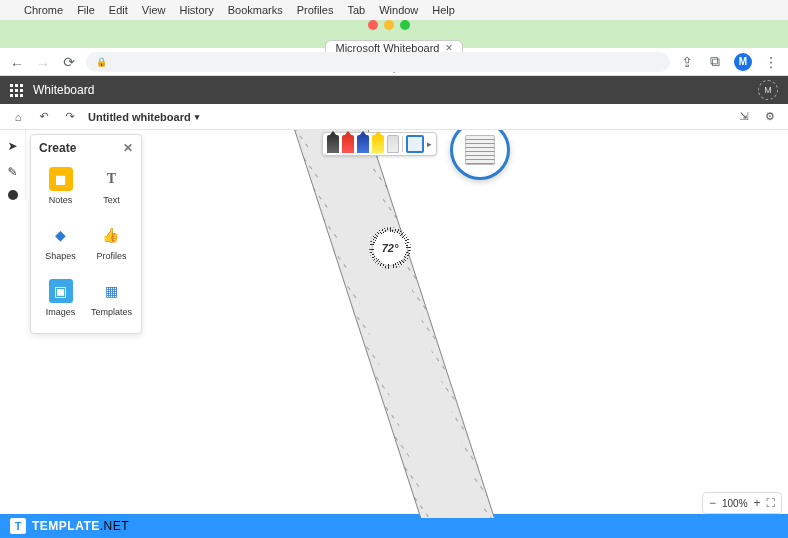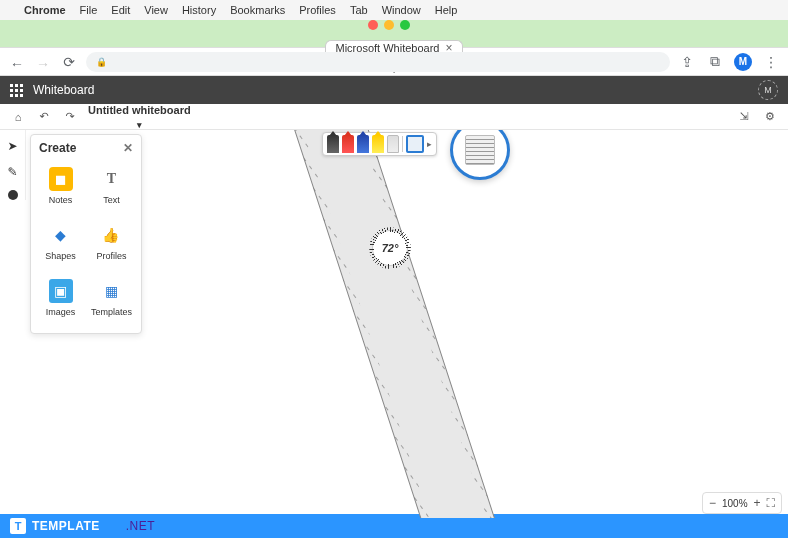--- a/index.html
+++ b/index.html
@@ -1,20 +1,20 @@
 <!DOCTYPE html>
 <html><head>
 <meta charset="utf-8">
 <style>
 * { margin: 0; padding: 0; box-sizing: border-box; font-family: -apple-system, BlinkMacSystemFont, "Segoe UI", sans-serif; }
 body { width: 788px; height: 538px; background: #2b95ff; overflow: hidden; position: relative; }
 
 .mac-menubar { height: 20px; background: #f5f5f5; display: flex; align-items: center; padding: 0 10px; gap: 14px; font-size: 11px; color: #333; }
 .mac-menubar .apple { font-size: 12px; }
-.mac-menubar .chrome-menu { font-weight: 700; }
+.mac-menubar .chrome-menu { font-weight: 400; }
 
 .browser-top { background: #fff; height: 28px; display: flex; align-items: center; padding: 0 8px; gap: 6px; border-bottom: 1px solid #ddd; flex-direction: column; }
 .traffic-lights { display: flex; gap: 6px; margin-right: 10px; }
 .traffic-lights span { width: 10px; height: 10px; border-radius: 50%; display: inline-block; }
 .tl-red { background: #ff5f57; }
 .tl-yellow { background: #febc2e; }
 .tl-green { background: #28c840; }
 .tab { background: #fff; border: 1px solid #ccc; border-bottom: none; border-radius: 6px 6px 0 0; height: 24px; padding: 0 10px; display: flex; align-items: center; gap: 6px; font-size: 11px; color: #333; margin-top: 4px; }
 .tab-close { font-size: 12px; color: #666; cursor: pointer; }
 .new-tab { font-size: 14px; color: #666; cursor: pointer; padding: 0 6px; }
@@ -27,21 +27,21 @@
 .right-icons { display: flex; gap: 10px; align-items: center; }
 .avatar { width: 18px; height: 18px; border-radius: 50%; background: #1a73e8; color: #fff; font-size: 10px; display: flex; align-items: center; justify-content: center; font-weight: 600; }
 
 .app-header { background: #424242; height: 28px; display: flex; align-items: center; padding: 0 10px; color: #fff; font-size: 12px; gap: 10px; }
 .app-launcher { display: grid; grid-template-columns: repeat(3, 3px); grid-template-rows: repeat(3, 3px); gap: 2px; cursor: pointer; }
 .app-launcher span { background: #fff; }
 .header-avatar { margin-left: auto; width: 20px; height: 20px; border-radius: 50%; border: 1px dashed #aaa; display: flex; align-items: center; justify-content: center; font-size: 9px; color: #ddd; }
 
 .app-toolbar { background: #fff; height: 26px; display: flex; align-items: center; padding: 0 10px; gap: 10px; border-bottom: 1px solid #e5e5e5; font-size: 11px; color: #333; }
 .tb-icon { width: 16px; height: 16px; display: flex; align-items: center; justify-content: center; cursor: pointer; color: #555; }
-.doc-title { font-weight: 600; display: flex; align-items: center; gap: 4px; flex-direction: column; }
+.doc-title { font-weight: 600; display: flex; align-items: center; gap: 4px; }
 .doc-title .chev { font-size: 9px; }
 .tb-spacer { flex: 1; }
 
 .main-area { position: relative; background: #fff; height: 388px; overflow: hidden; }
 
 .left-rail { position: absolute; left: 0; top: 0; width: 26px; background: #fff; border-right: 1px solid #eee; display: flex; flex-direction: column; align-items: center; gap: 10px; padding-top: 8px; z-index: 10; }
 .rail-icon { width: 16px; height: 16px; display: flex; align-items: center; justify-content: center; cursor: pointer; color: #333; font-size: 12px; }
 .rail-icon.dot { width: 10px; height: 10px; border-radius: 50%; background: #333; }
 
 .create-panel { position: absolute; left: 30px; top: 4px; width: 112px; background: #fff; border: 1px solid #ddd; border-radius: 4px; box-shadow: 0 2px 6px rgba(0,0,0,0.1); z-index: 10; padding-bottom: 10px; }
@@ -74,21 +74,21 @@
 
 .angle-badge { position: absolute; left: 372px; top: 100px; width: 36px; height: 36px; border-radius: 50%; background: #fff; border: 1px solid #ccc; display: flex; align-items: center; justify-content: center; font-size: 11px; font-weight: 700; font-style: italic; color: #333; z-index: 5; }
 .angle-badge::before { content: ''; position: absolute; inset: -4px; border-radius: 50%; background: repeating-conic-gradient(#333 0deg 2deg, transparent 2deg 8deg); z-index: -1; -webkit-mask: radial-gradient(circle, transparent 16px, #000 16px); mask: radial-gradient(circle, transparent 16px, #000 16px); }
 
 .zoom-controls { position: absolute; right: 6px; bottom: 4px; background: #fff; border: 1px solid #ddd; border-radius: 4px; height: 22px; display: flex; align-items: center; gap: 6px; padding: 0 6px; font-size: 10px; color: #333; z-index: 10; }
 .zoom-btn { cursor: pointer; font-size: 12px; color: #555; }
 
 .footer { position: absolute; bottom: 0; left: 0; right: 0; height: 24px; background: #2b95ff; display: flex; align-items: center; padding: 0 10px; }
 .footer-logo { background: #fff; color: #2b95ff; font-weight: 900; width: 16px; height: 16px; border-radius: 2px; display: flex; align-items: center; justify-content: center; font-size: 11px; margin-right: 6px; }
 .footer-text { color: #fff; font-size: 12px; font-weight: 700; letter-spacing: 0.5px; }
-.footer-net { color: #4c1d95; font-weight: 400; margin-left: 26px; }
+.footer-net { color: #000000; font-weight: 400; }
 </style>
 </head>
 <body>
 
 <div class="mac-menubar">
   <span class="apple"></span>
   <span class="chrome-menu">Chrome</span>
   <span>File</span>
   <span>Edit</span>
   <span>View</span>

